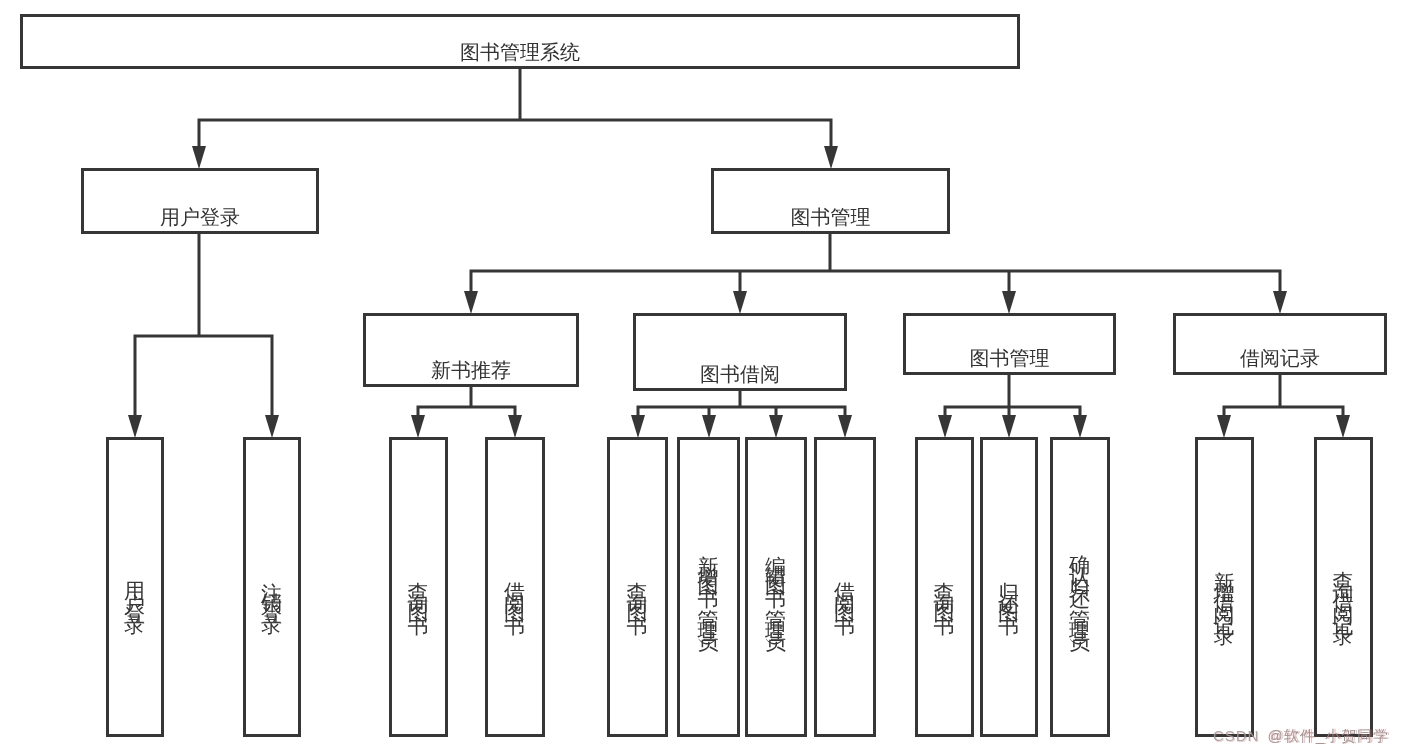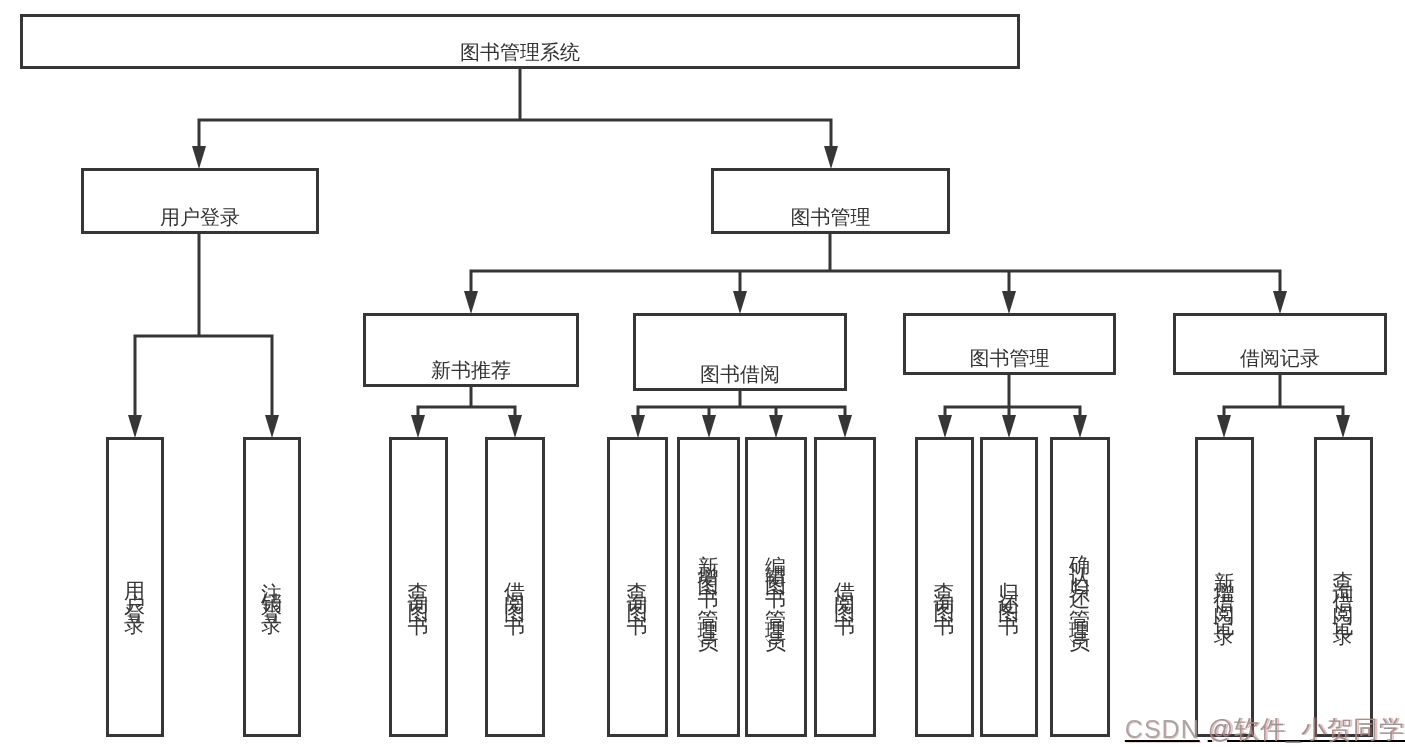--- a/index.html
+++ b/index.html
@@ -51,27 +51,26 @@
     writing-mode: vertical-rl;
     text-orientation: mixed;
     font-size: 21px;
     line-height: 1.0;
     letter-spacing: 11px;
     color: #363636;
     white-space: nowrap;
   }
   .watermark {
     position: absolute;
-    right: 0;
+    right: 16px;
     bottom: 1px;
     z-index: 3;
-    font-size: 25px;
+    font-size: 15px;
     letter-spacing: 1px;
     white-space: nowrap;
-    text-decoration: underline;
   }
   .watermark .brand {
     color: rgba(158, 158, 158, 0.88);
     margin-right: 8px;
     text-shadow: 1px 1px 0 rgba(210, 100, 100, 0.30);
   }
   .watermark .handle {
     color: rgba(150, 140, 140, 0.90);
     text-shadow: 2px 0 0 rgba(211, 96, 96, 0.40);
   }

